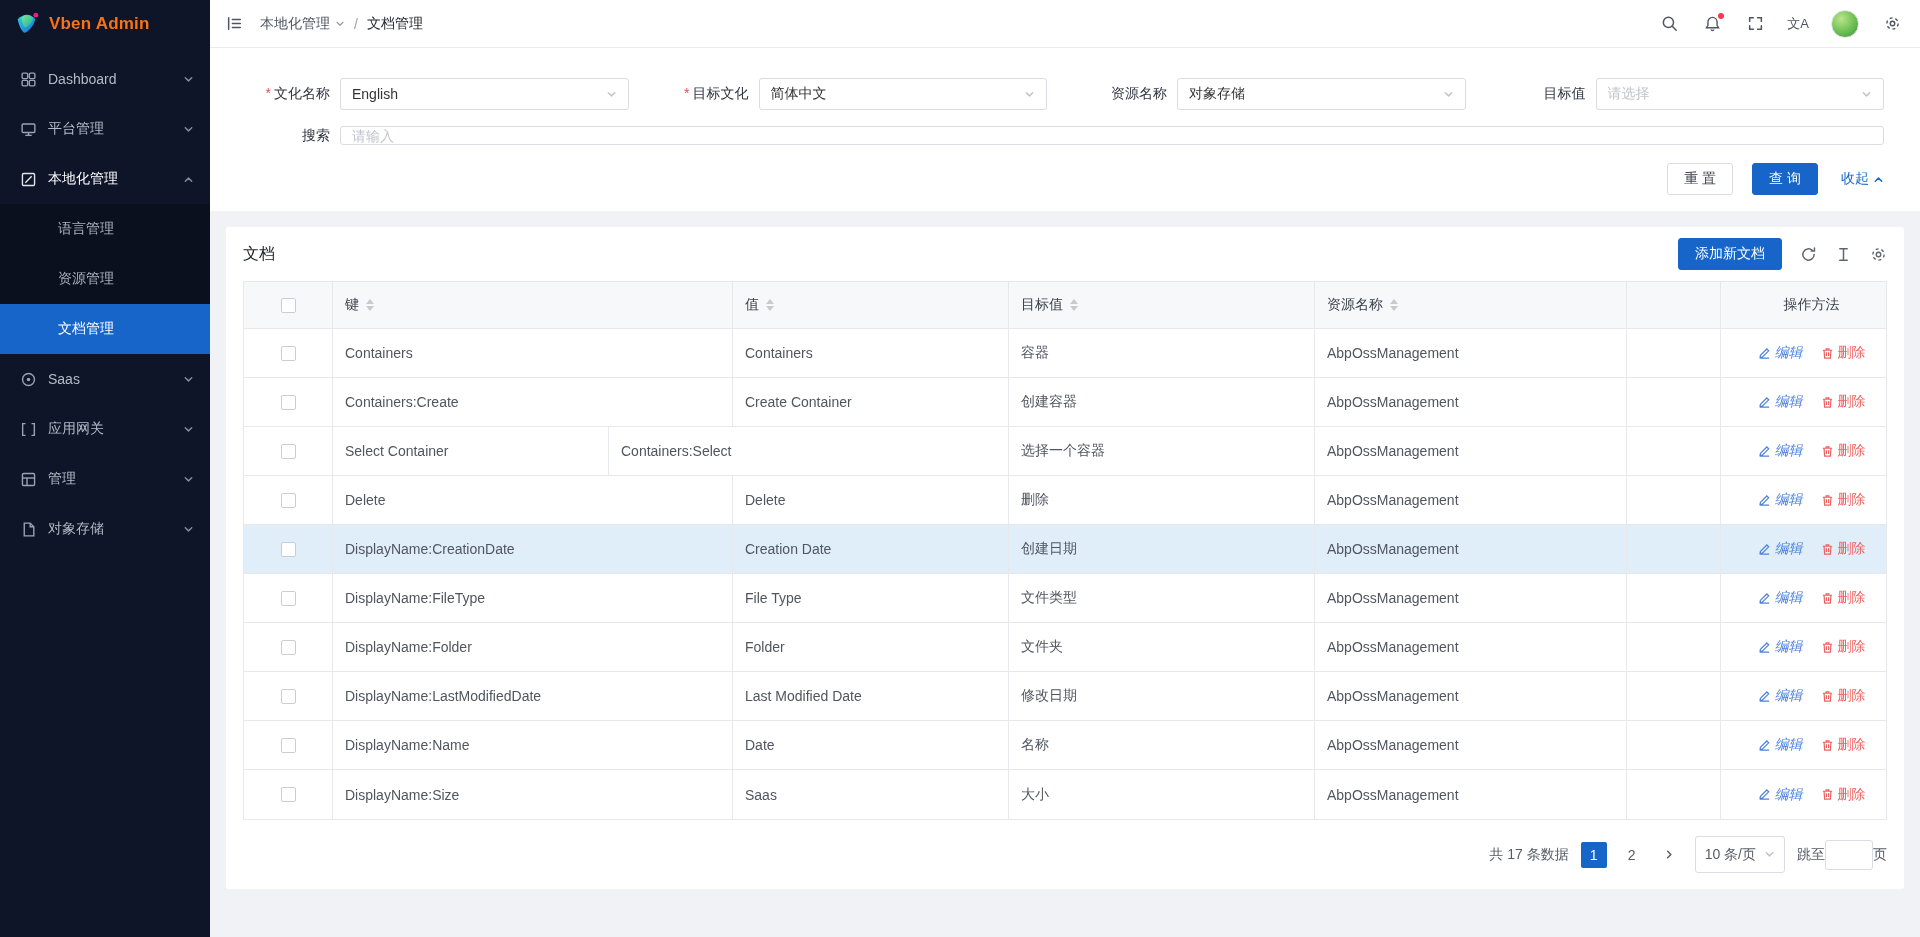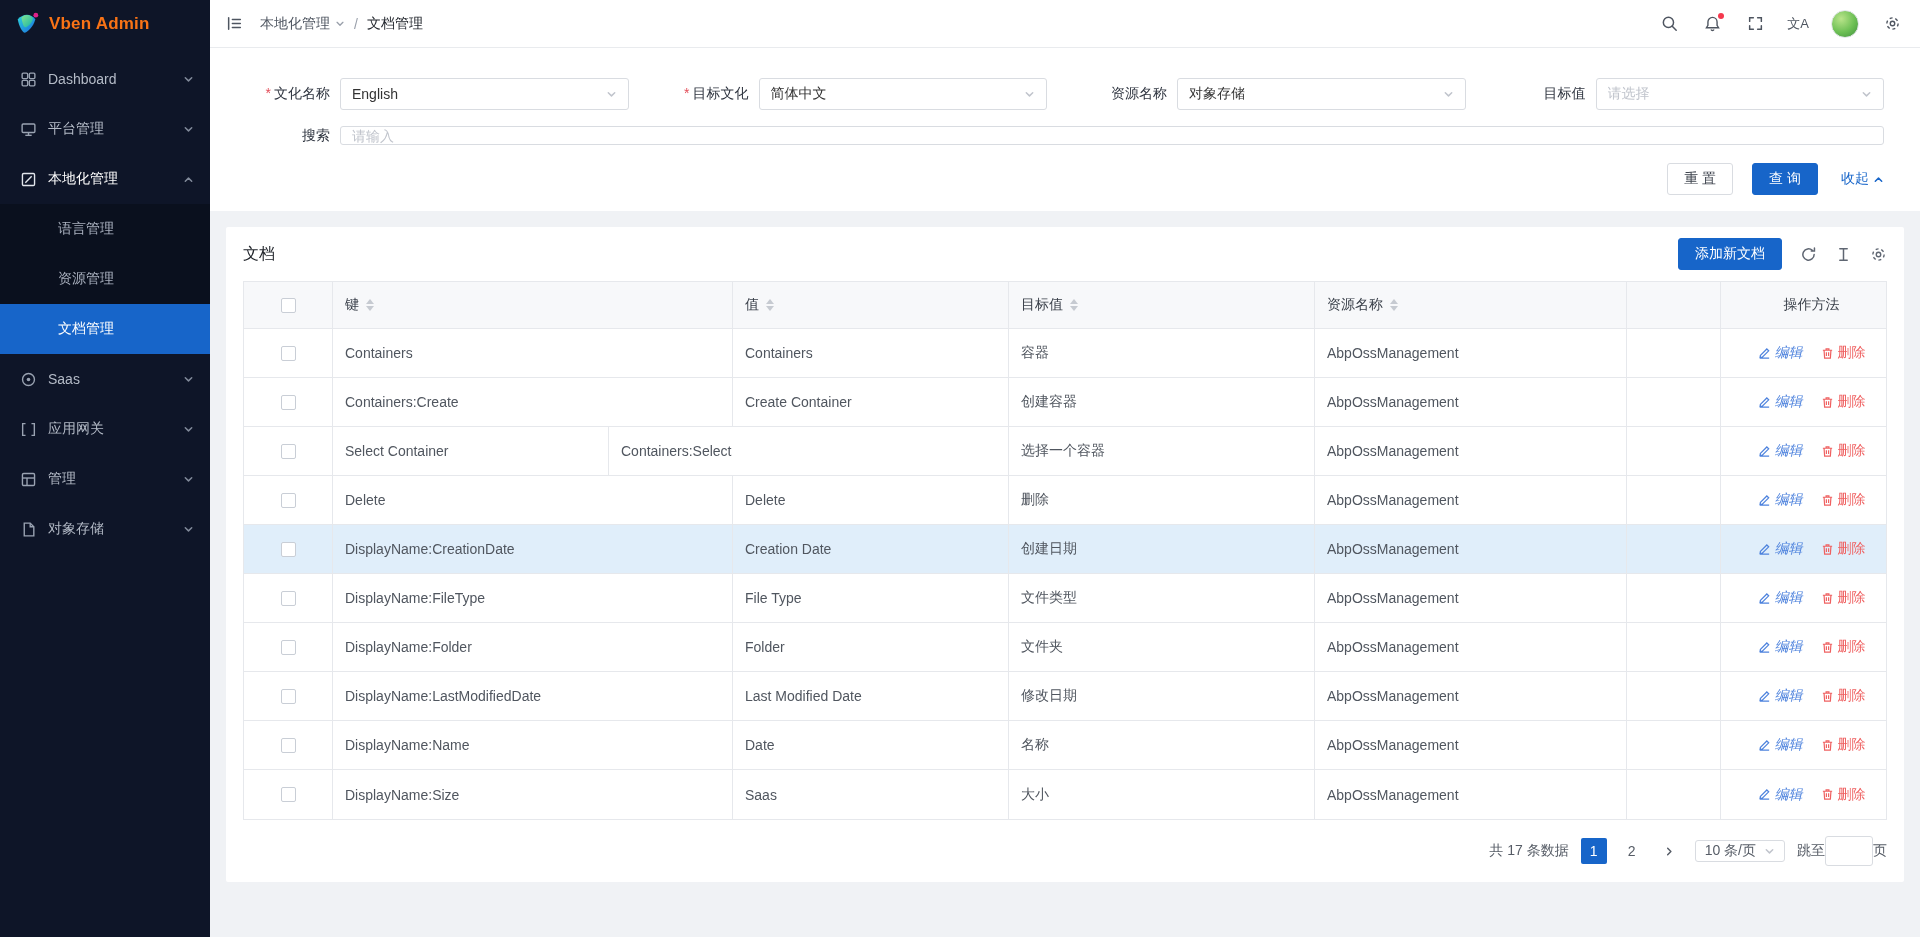--- a/index.html
+++ b/index.html
@@ -97,21 +97,21 @@
   .link-action svg { width:13px; height:13px; }
   .link-edit { color:#4d82dd;font-style:italic; }
   .link-del { color:#ef6161; margin-left:18px; }
 
   
   .pagination { display:flex; align-items:center; justify-content:flex-end; gap:12px; padding:16px 17px 4px 17px; color:#565c66; }
   .page-num { min-width:26px; height:26px; display:inline-flex; align-items:center; justify-content:center; border-radius:2px; cursor:pointer; }
   .page-num.active { background:#1765c9; color:#fff; }
   .page-next { width:26px; height:26px; display:inline-flex; align-items:center; justify-content:center; cursor:pointer; color:#565c66; }
   .page-next svg { width:11px; height:11px; transform:rotate(-90deg); }
-  .size-select { height:22px; border:1px solid #d9dce1; border-radius:3px; display:inline-flex; align-items:center; gap:8px; padding:0 9px; cursor:pointer; color:#565c66; }
+  .size-select { height:37px; border:1px solid #d9dce1; border-radius:3px; display:inline-flex; align-items:center; gap:8px; padding:0 9px; cursor:pointer; color:#565c66; }
   .jump { display:inline-flex; align-items:center; }
   .jump input { width:48px; height:30px; border:1px solid #d9dce1; border-radius:3px; font:inherit; padding:0 6px; outline:none; }
 </style>
 </head>
 <body>
 
 <svg width="0" height="0" style="position:absolute">
   <defs>
     <linearGradient id="lg1" x1="0" y1="0" x2="1" y2="1">
         <stop offset="0" stop-color="#2cd4d9"></stop>

